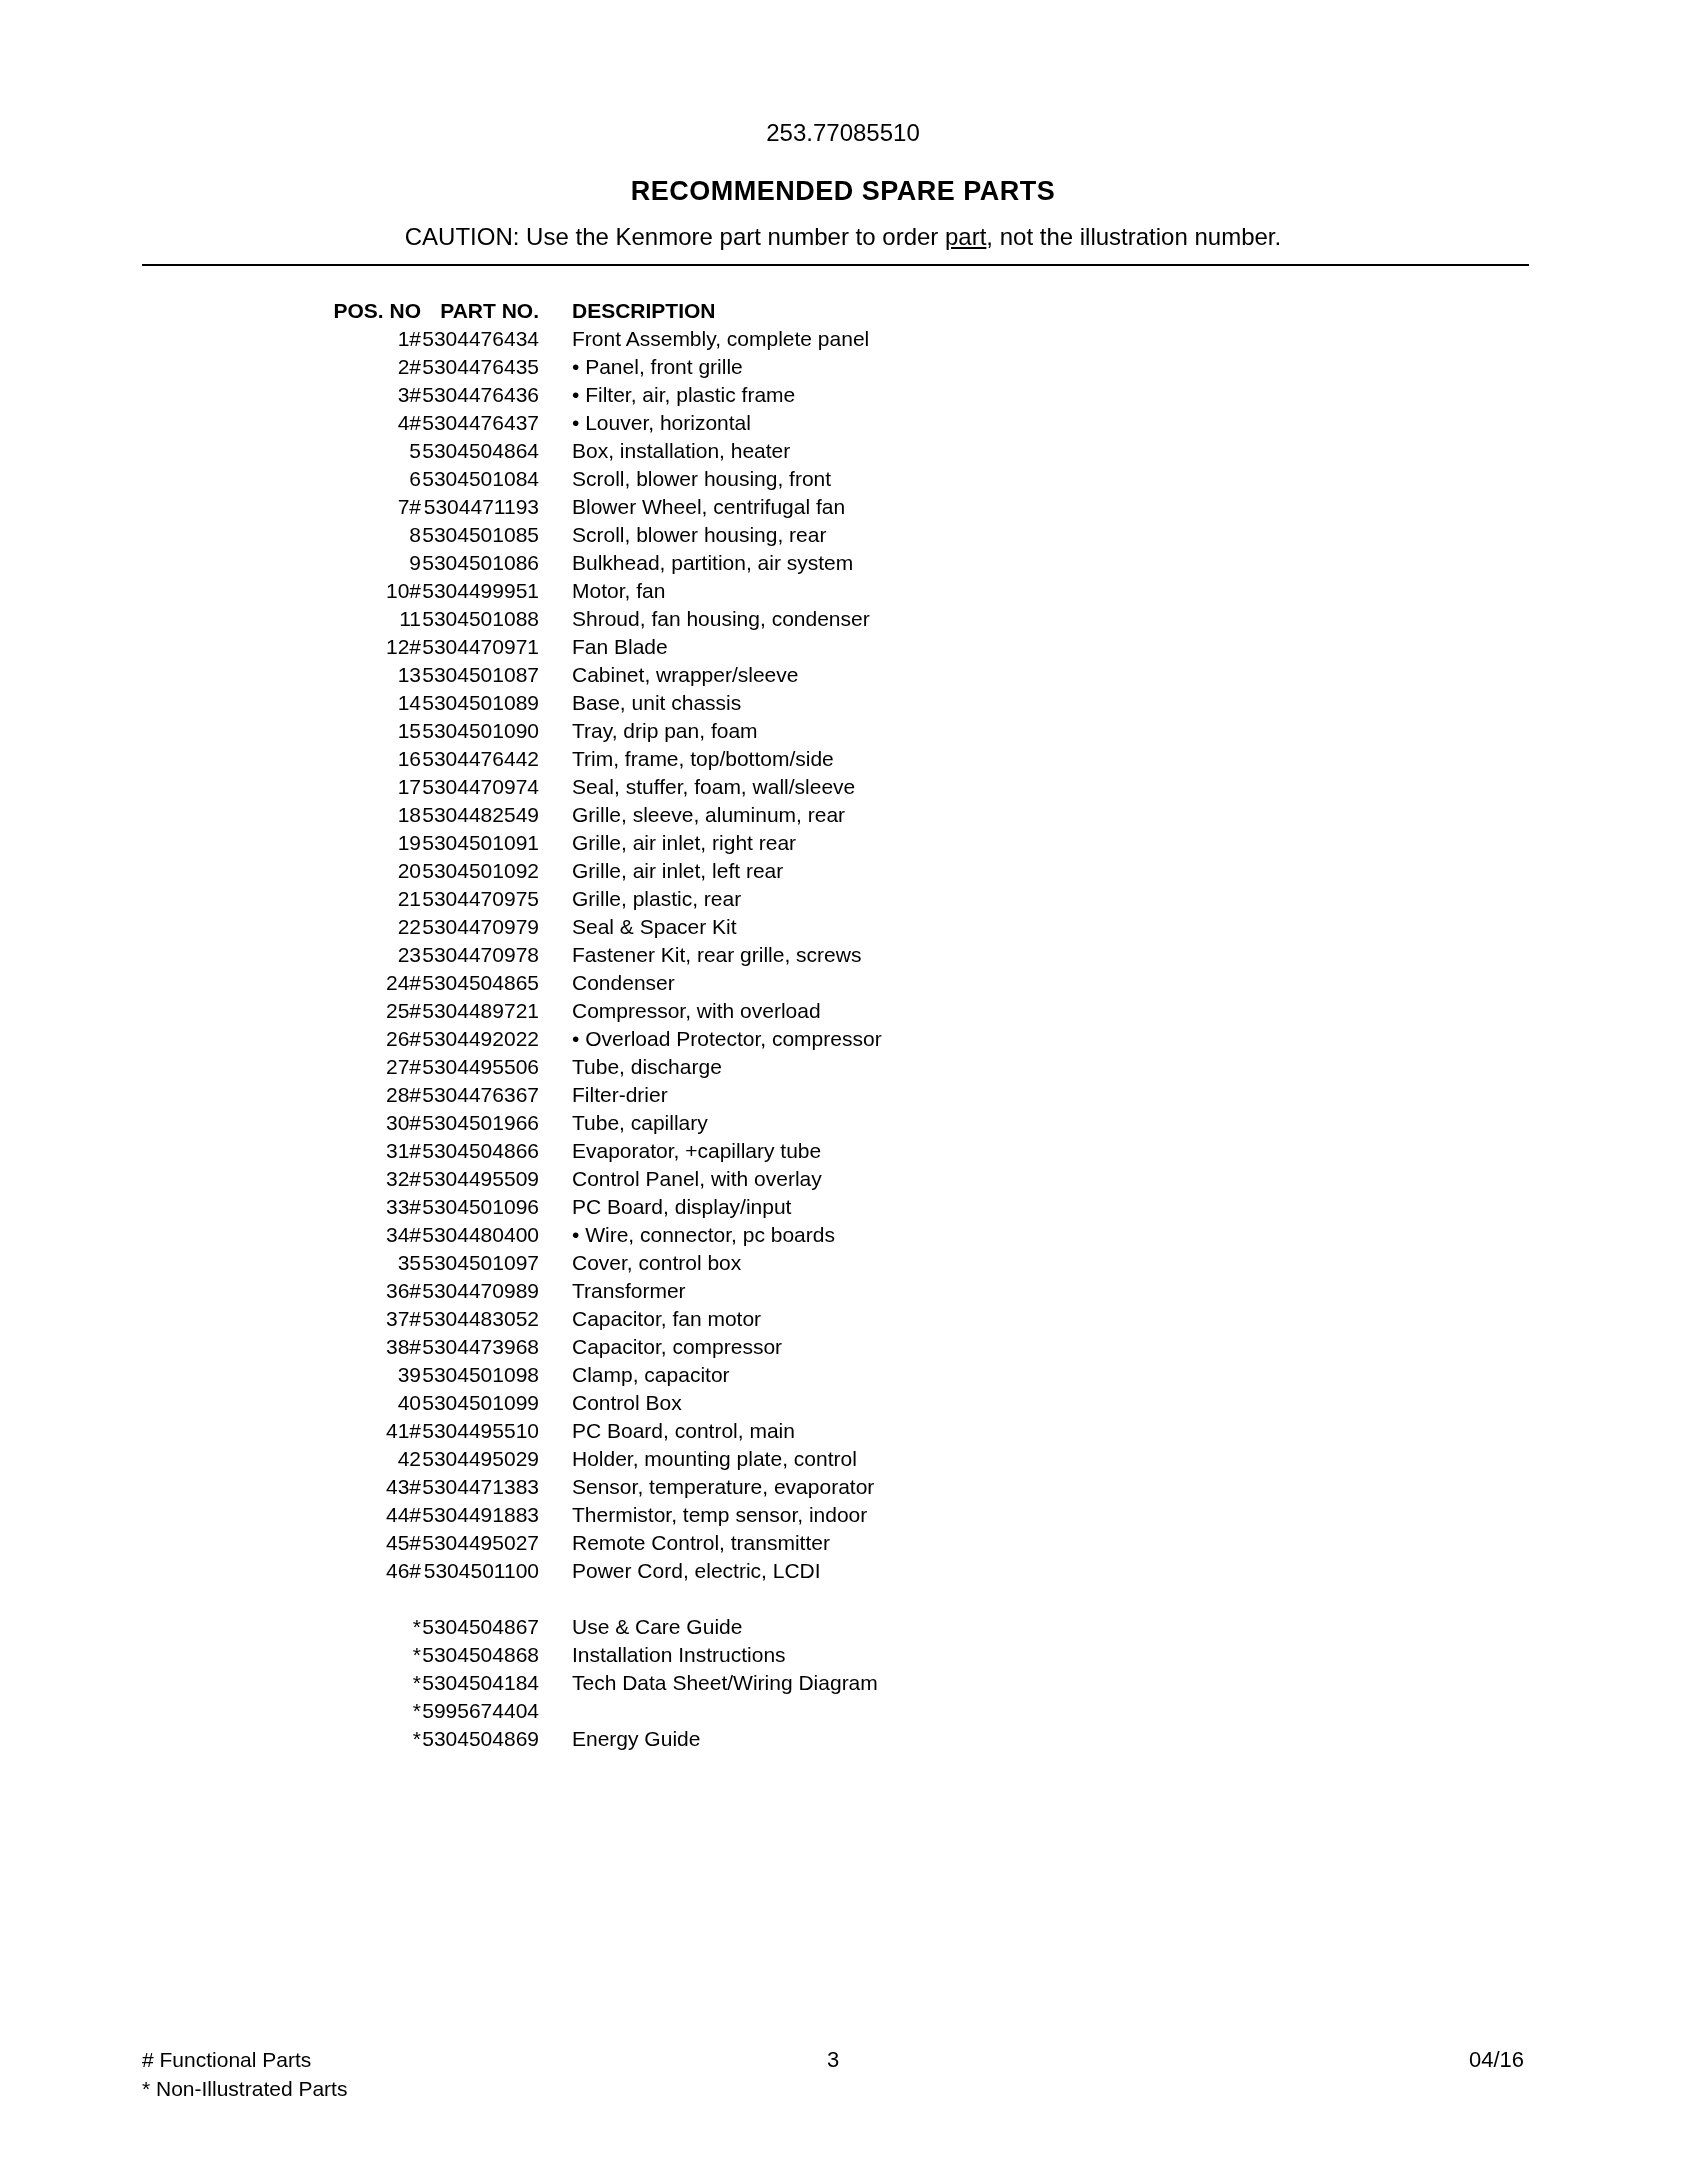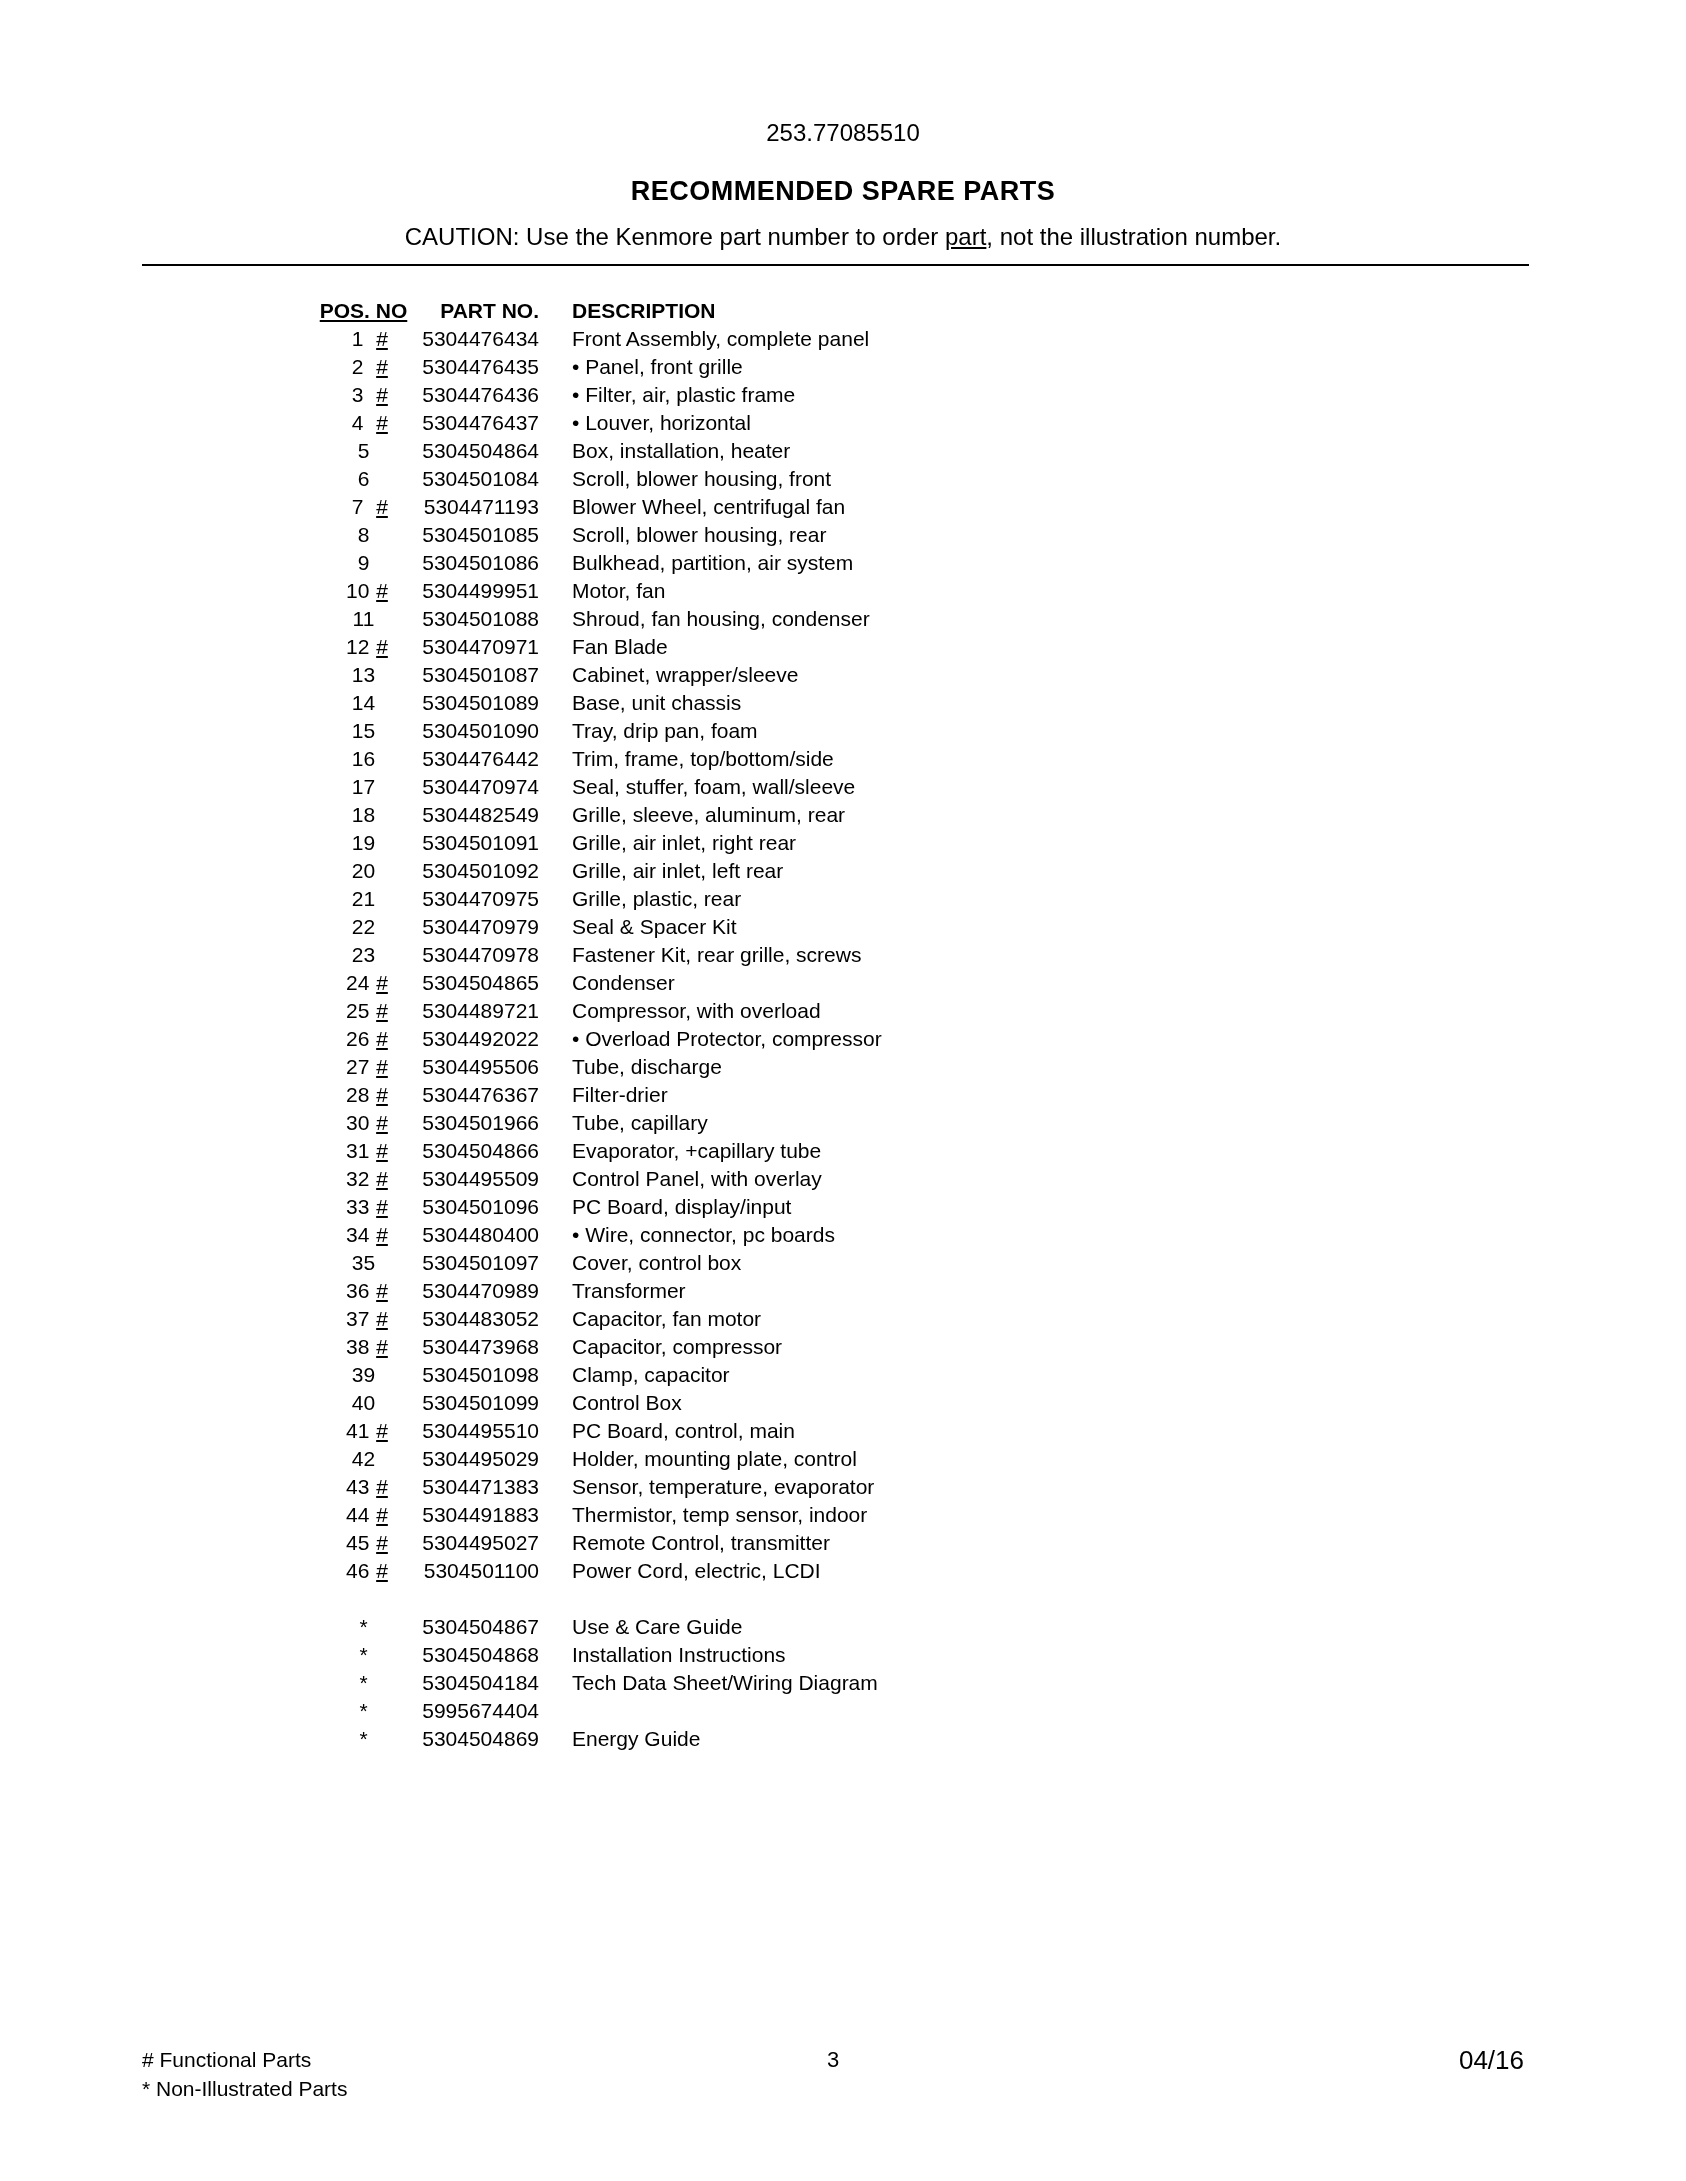--- a/index.html
+++ b/index.html
@@ -41,40 +41,40 @@
   }
   .parts-table {
     margin: 31px 0 0 306px;
     font-size: 21px;
   }
   .prow {
     display: grid;
     grid-template-columns: 115px 118px 1fr;
     line-height: 28px;
   }
-  .prow .pos { text-align: center; white-space: pre; text-decoration: underline; }
+  .prow .pos { text-align: right; white-space: pre; }
   .prow .pos .num { display: inline-block; width: 37px; }
   .prow .part { text-align: right; }
   .prow .desc { padding-left: 33px; white-space: pre; }
   .theader { font-weight: bold; }
   .theader .part { text-align: right; }
   .extras { margin-top: 28.5px; }
   .footer {
     position: absolute;
     left: 142px;
     right: 162px;
     top: 2046px;
     display: grid;
     grid-template-columns: 1fr auto 1fr;
     font-size: 21px;
     line-height: 28.5px;
   }
   .footer .f-left { text-align: left; }
   .footer .f-center { text-align: center; font-size: 22px; }
-  .footer .f-right { text-align: right; font-size: 26px; }
+  .footer .f-right { text-align: right; font-size: 22px; }
 </style>
 </head>
 <body>
 
 <div class="page">
 
   <div class="doc-number">253.77085510</div>
 
   <div class="title">RECOMMENDED SPARE PARTS</div>
 

